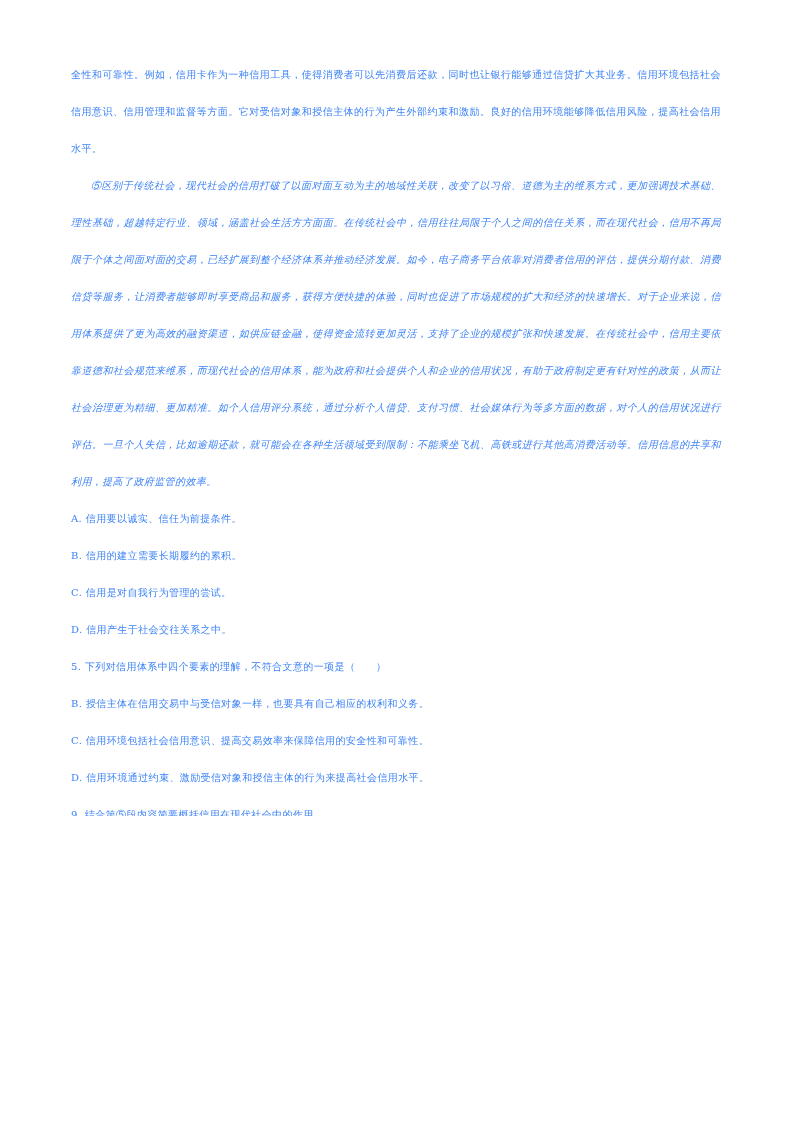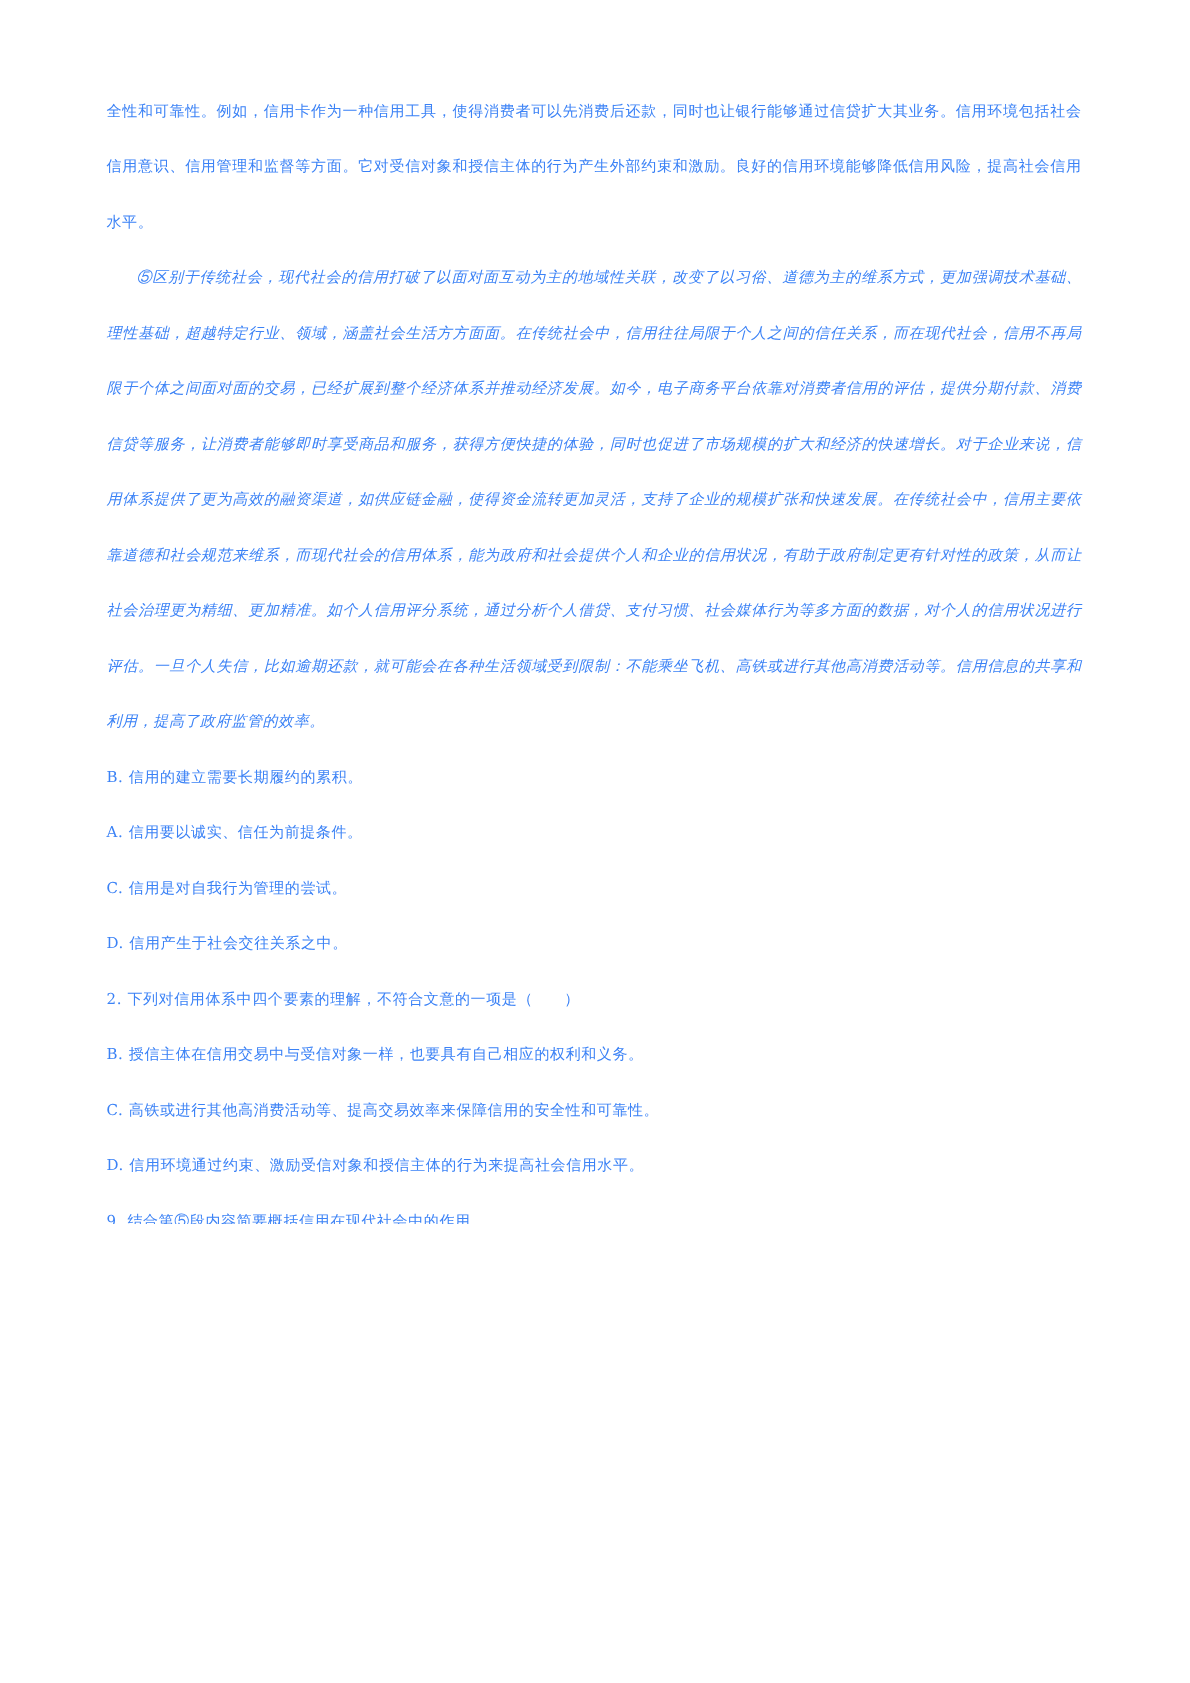--- a/index.html
+++ b/index.html
@@ -39,28 +39,28 @@
 </style>
 </head>
 <body>
 
 <div class="page">
 
   <p>全性和可靠性。例如，信用卡作为一种信用工具，使得消费者可以先消费后还款，同时也让银行能够通过信贷扩大其业务。信用环境包括社会信用意识、信用管理和监督等方面。它对受信对象和授信主体的行为产生外部约束和激励。良好的信用环境能够降低信用风险，提高社会信用水平。</p>
 
   <p class="indent2">⑤区别于传统社会，现代社会的信用打破了以面对面互动为主的地域性关联，改变了以习俗、道德为主的维系方式，更加强调技术基础、理性基础，超越特定行业、领域，涵盖社会生活方方面面。在传统社会中，信用往往局限于个人之间的信任关系，而在现代社会，信用不再局限于个体之间面对面的交易，已经扩展到整个经济体系并推动经济发展。如今，电子商务平台依靠对消费者信用的评估，提供分期付款、消费信贷等服务，让消费者能够即时享受商品和服务，获得方便快捷的体验，同时也促进了市场规模的扩大和经济的快速增长。对于企业来说，信用体系提供了更为高效的融资渠道，如供应链金融，使得资金流转更加灵活，支持了企业的规模扩张和快速发展。在传统社会中，信用主要依靠道德和社会规范来维系，而现代社会的信用体系，能为政府和社会提供个人和企业的信用状况，有助于政府制定更有针对性的政策，从而让社会治理更为精细、更加精准。如个人信用评分系统，通过分析个人借贷、支付习惯、社会媒体行为等多方面的数据，对个人的信用状况进行评估。一旦个人失信，比如逾期还款，就可能会在各种生活领域受到限制：不能乘坐飞机、高铁或进行其他高消费活动等。信用信息的共享和利用，提高了政府监管的效率。</p>
 
+  <p>A. 信用要以诚实、信任为前提条件。</p>
   <p>B. 信用的建立需要长期履约的累积。</p>
-  <p>A. 信用要以诚实、信任为前提条件。</p>
   <p>C. 信用是对自我行为管理的尝试。</p>
   <p>D. 信用产生于社会交往关系之中。</p>
 
-  <p>2. 下列对信用体系中四个要素的理解，不符合文意的一项是（　　）</p>
+  <p>5. 下列对信用体系中四个要素的理解，不符合文意的一项是（　　）</p>
   <p>B. 授信主体在信用交易中与受信对象一样，也要具有自己相应的权利和义务。</p>
-  <p>C. 高铁或进行其他高消费活动等、提高交易效率来保障信用的安全性和可靠性。</p>
+  <p>C. 信用环境包括社会信用意识、提高交易效率来保障信用的安全性和可靠性。</p>
   <p>D. 信用环境通过约束、激励受信对象和授信主体的行为来提高社会信用水平。</p>
 
   <p>9. 结合第⑤段内容简要概括信用在现代社会中的作用。</p>
 
   <p>二、（20分）</p>
 
   <p>涵盖社会生活方方面面，完成下面小题。</p>
 
   <p class="essay-title">记住你的名字</p>
 

